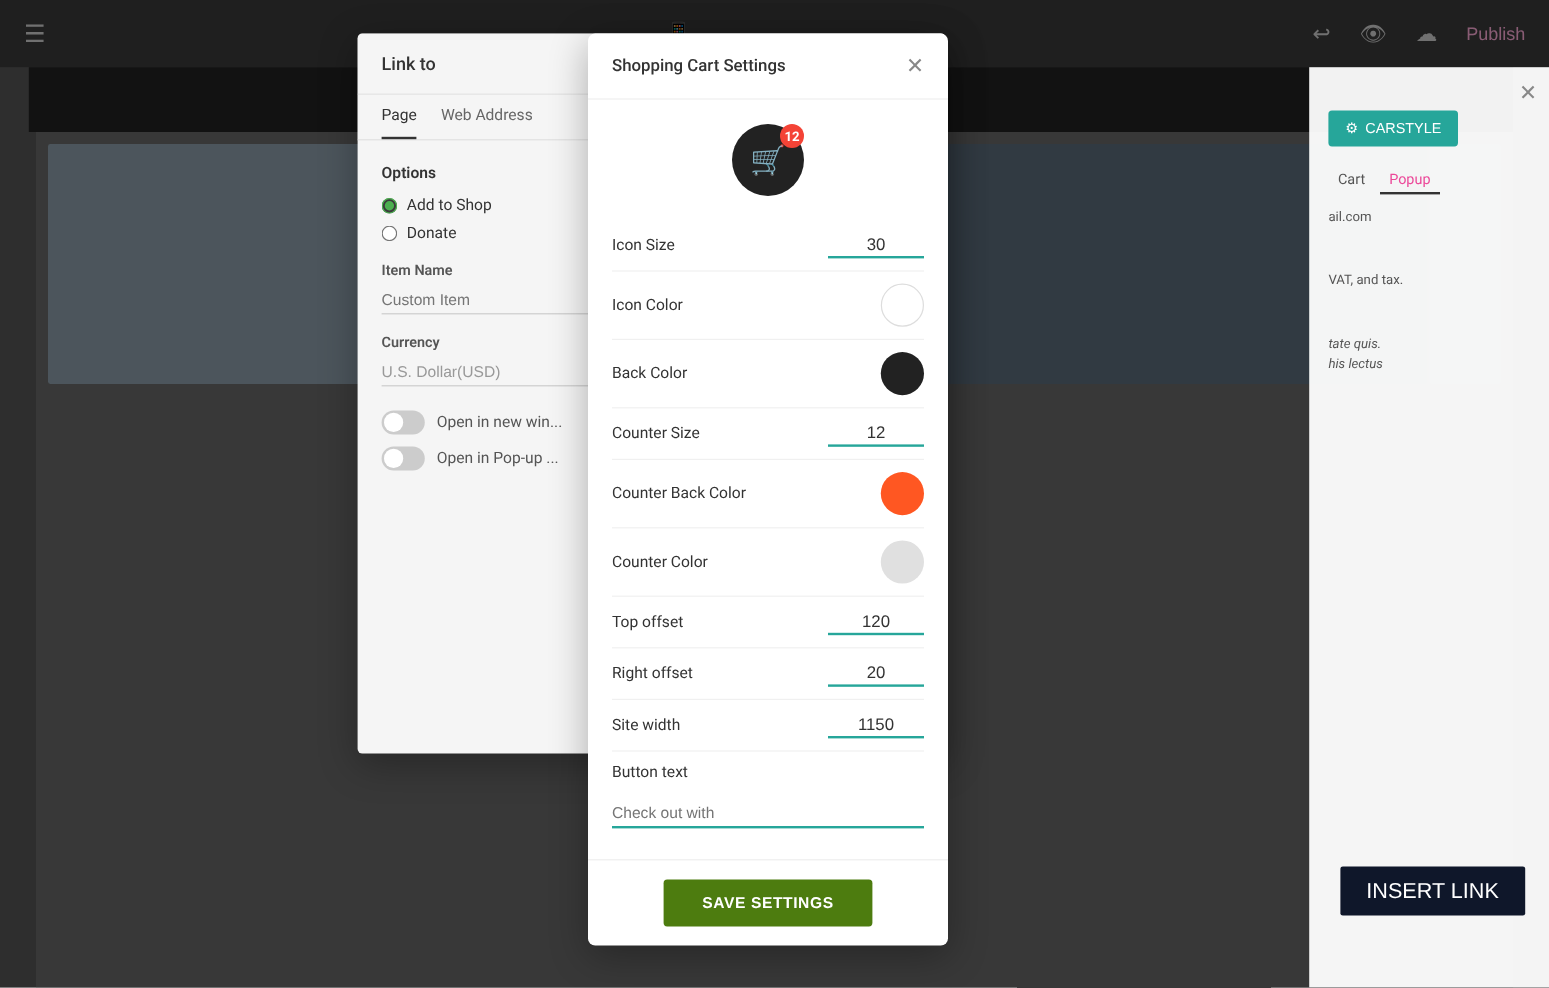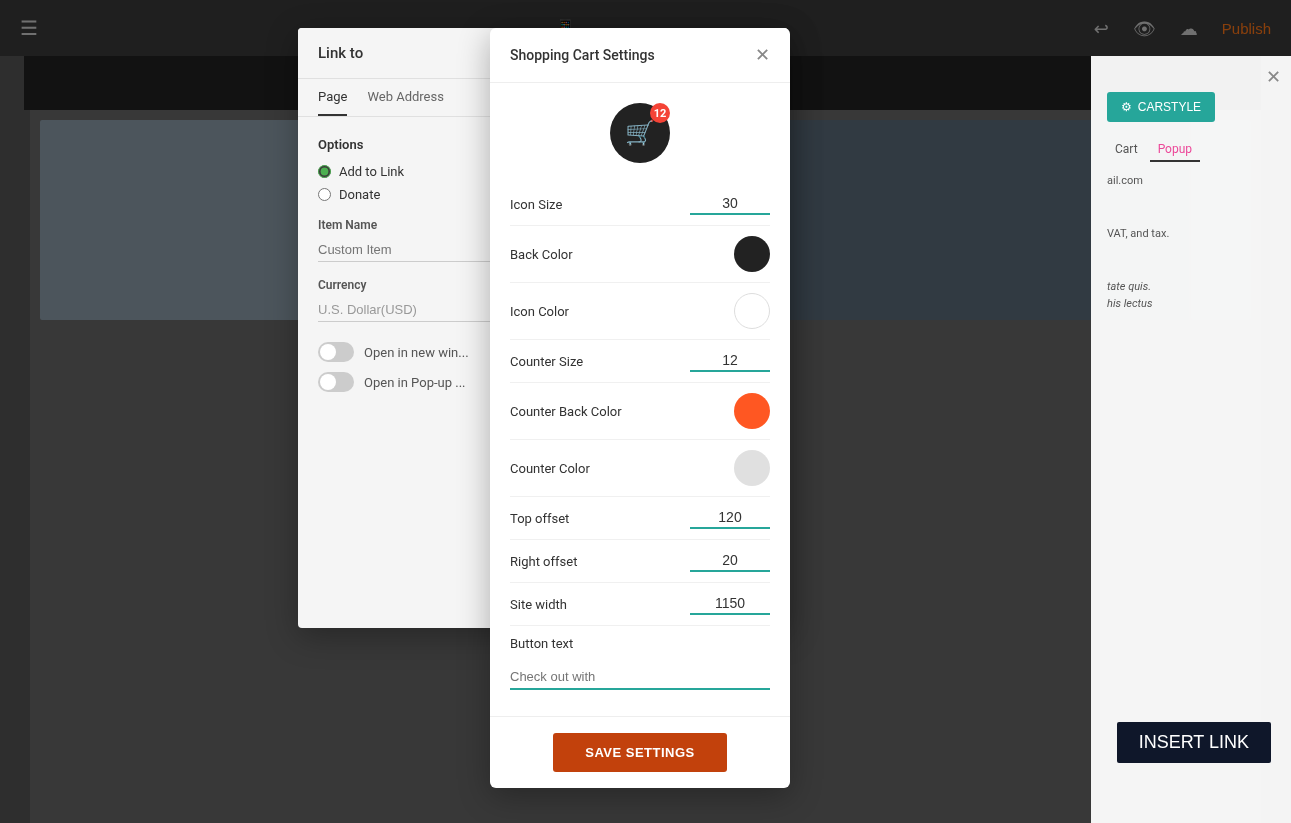--- a/index.html
+++ b/index.html
@@ -35,21 +35,21 @@
     }
     .bg-topbar-center {
       display: flex; align-items: center; gap: 8px;
     }
     .phone-icon { color: #ccc; font-size: 18px; }
     .bg-topbar-right {
       display: flex; align-items: center; gap: 24px;
     }
     .topbar-icon { color: #ccc; font-size: 18px; cursor: pointer; }
     .publish-btn {
-      background: none; border: none; color: #f97316;
+      background: none; border: none; color: #f9a8d4;
       font-size: 15px; cursor: pointer; display: flex; align-items: center; gap: 6px;
     }
 
     .bg-navbar {
       position: absolute;
       top: 56px; left: 24px; right: 30px;
       height: 54px;
       background: #222;
       display: flex;
       align-items: center;
@@ -282,21 +282,21 @@
     .color-swatch.orange-swatch { background: #ff5722; }
 
     .cart-dialog-footer {
       padding: 16px 20px;
       border-top: 1px solid #eee;
       display: flex;
       justify-content: center;
       flex-shrink: 0;
     }
     .save-btn {
-      background: #c2410c;
+      background: #4d7c0f;
       color: #fff;
       border: none;
       padding: 12px 32px;
       font-size: 13px;
       font-weight: 600;
       border-radius: 3px;
       cursor: pointer;
       letter-spacing: 0.5px;
     }
 
@@ -408,21 +408,21 @@
   <div class="link-dialog-tabs">
     <div class="link-tab active">Page</div>
     <div class="link-tab">Web Address</div>
   </div>
   <div class="link-dialog-body">
     <div class="options-section">
       <label>Options</label>
       <div class="radio-group">
         <div class="radio-item">
           <input type="radio" name="option" checked="" style="">
-          <span>Add to Link</span>
+          <span>Add to Shop</span>
         </div>
         <div class="radio-item">
           <input type="radio" name="option" style="">
           <span>Donate</span>
         </div>
       </div>
     </div>
 
     <div class="section-label">Item Name</div>
     <input type="text" class="text-input" placeholder="Custom Item" style="">
@@ -460,30 +460,30 @@
       </div>
       <div class="cart-badge">12</div>
     </div>
 
     <div class="setting-row">
       <span class="setting-label">Icon Size</span>
       <input type="text" class="setting-input" value="30" style="">
     </div>
 
     <div class="setting-row">
+      <span class="setting-label">Icon Color</span>
+      <button class="color-swatch white-swatch"></button>
+    </div>
+
+    <div class="setting-row">
       <span class="setting-label">Back Color</span>
       <button class="color-swatch black-swatch"></button>
     </div>
 
     <div class="setting-row">
-      <span class="setting-label">Icon Color</span>
-      <button class="color-swatch white-swatch"></button>
-    </div>
-
-    <div class="setting-row">
       <span class="setting-label">Counter Size</span>
       <input type="text" class="setting-input" value="12" style="">
     </div>
 
     <div class="setting-row">
       <span class="setting-label">Counter Back Color</span>
       <button class="color-swatch orange-swatch"></button>
     </div>
 
     <div class="setting-row">

